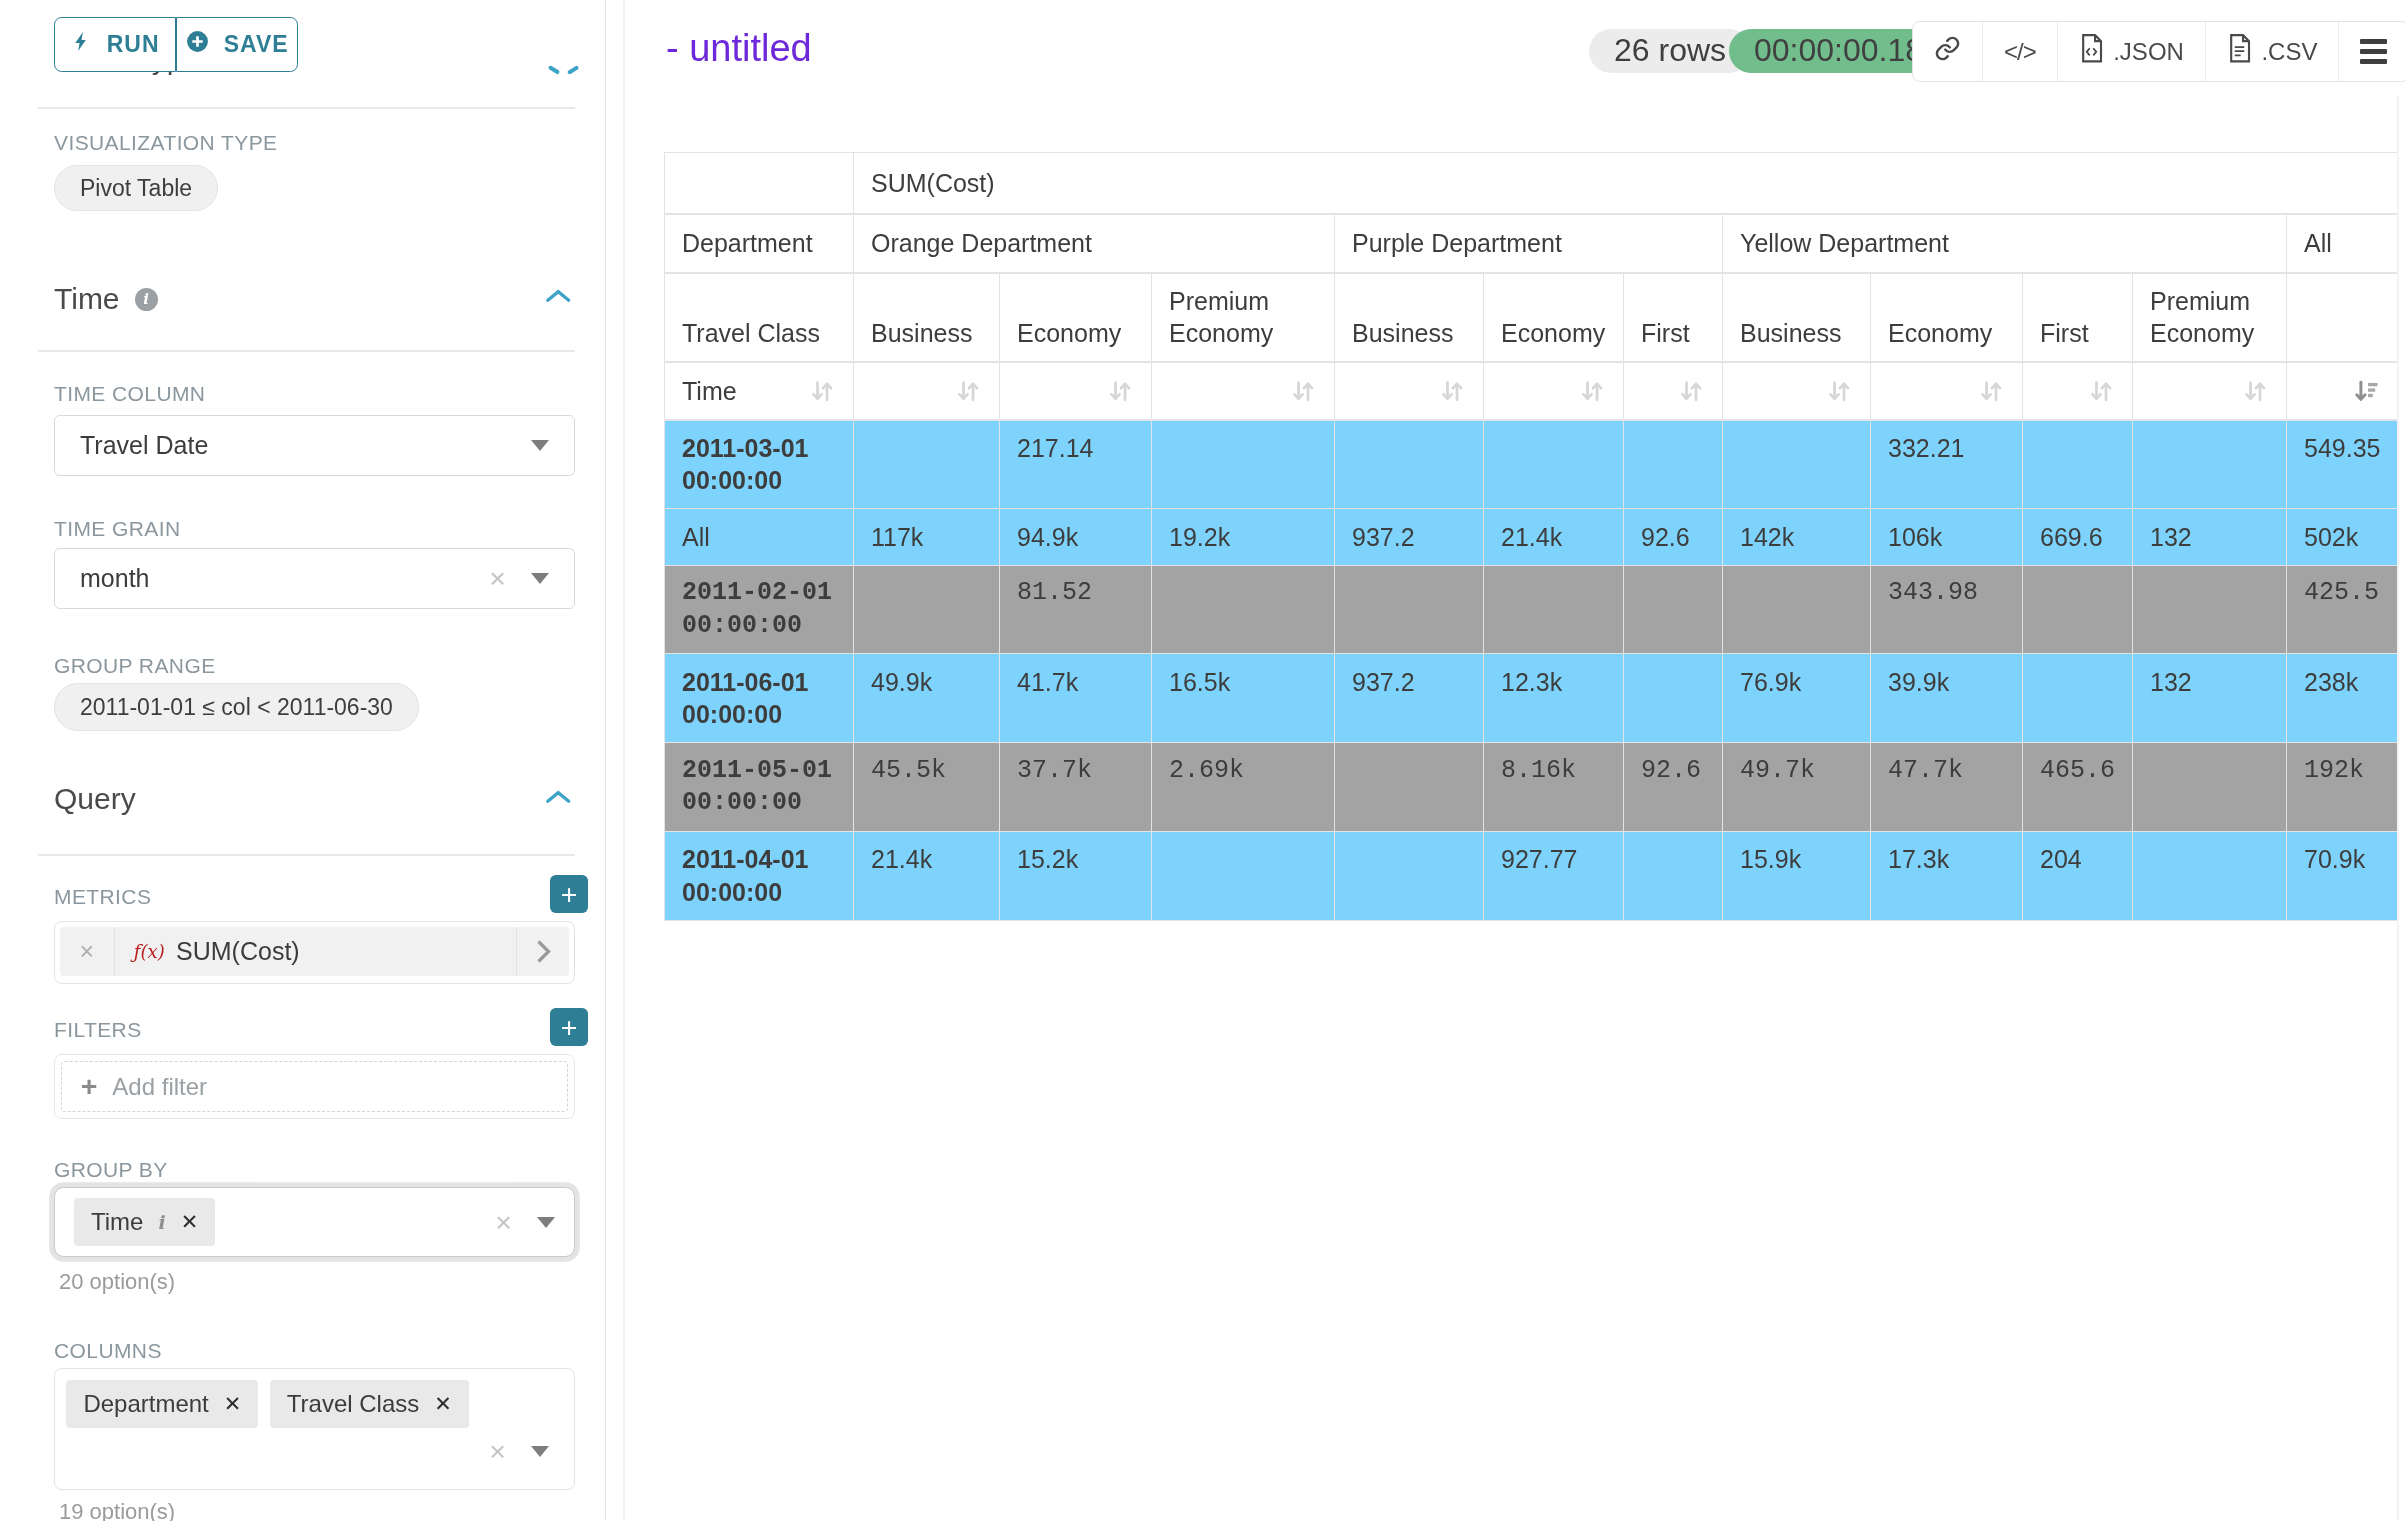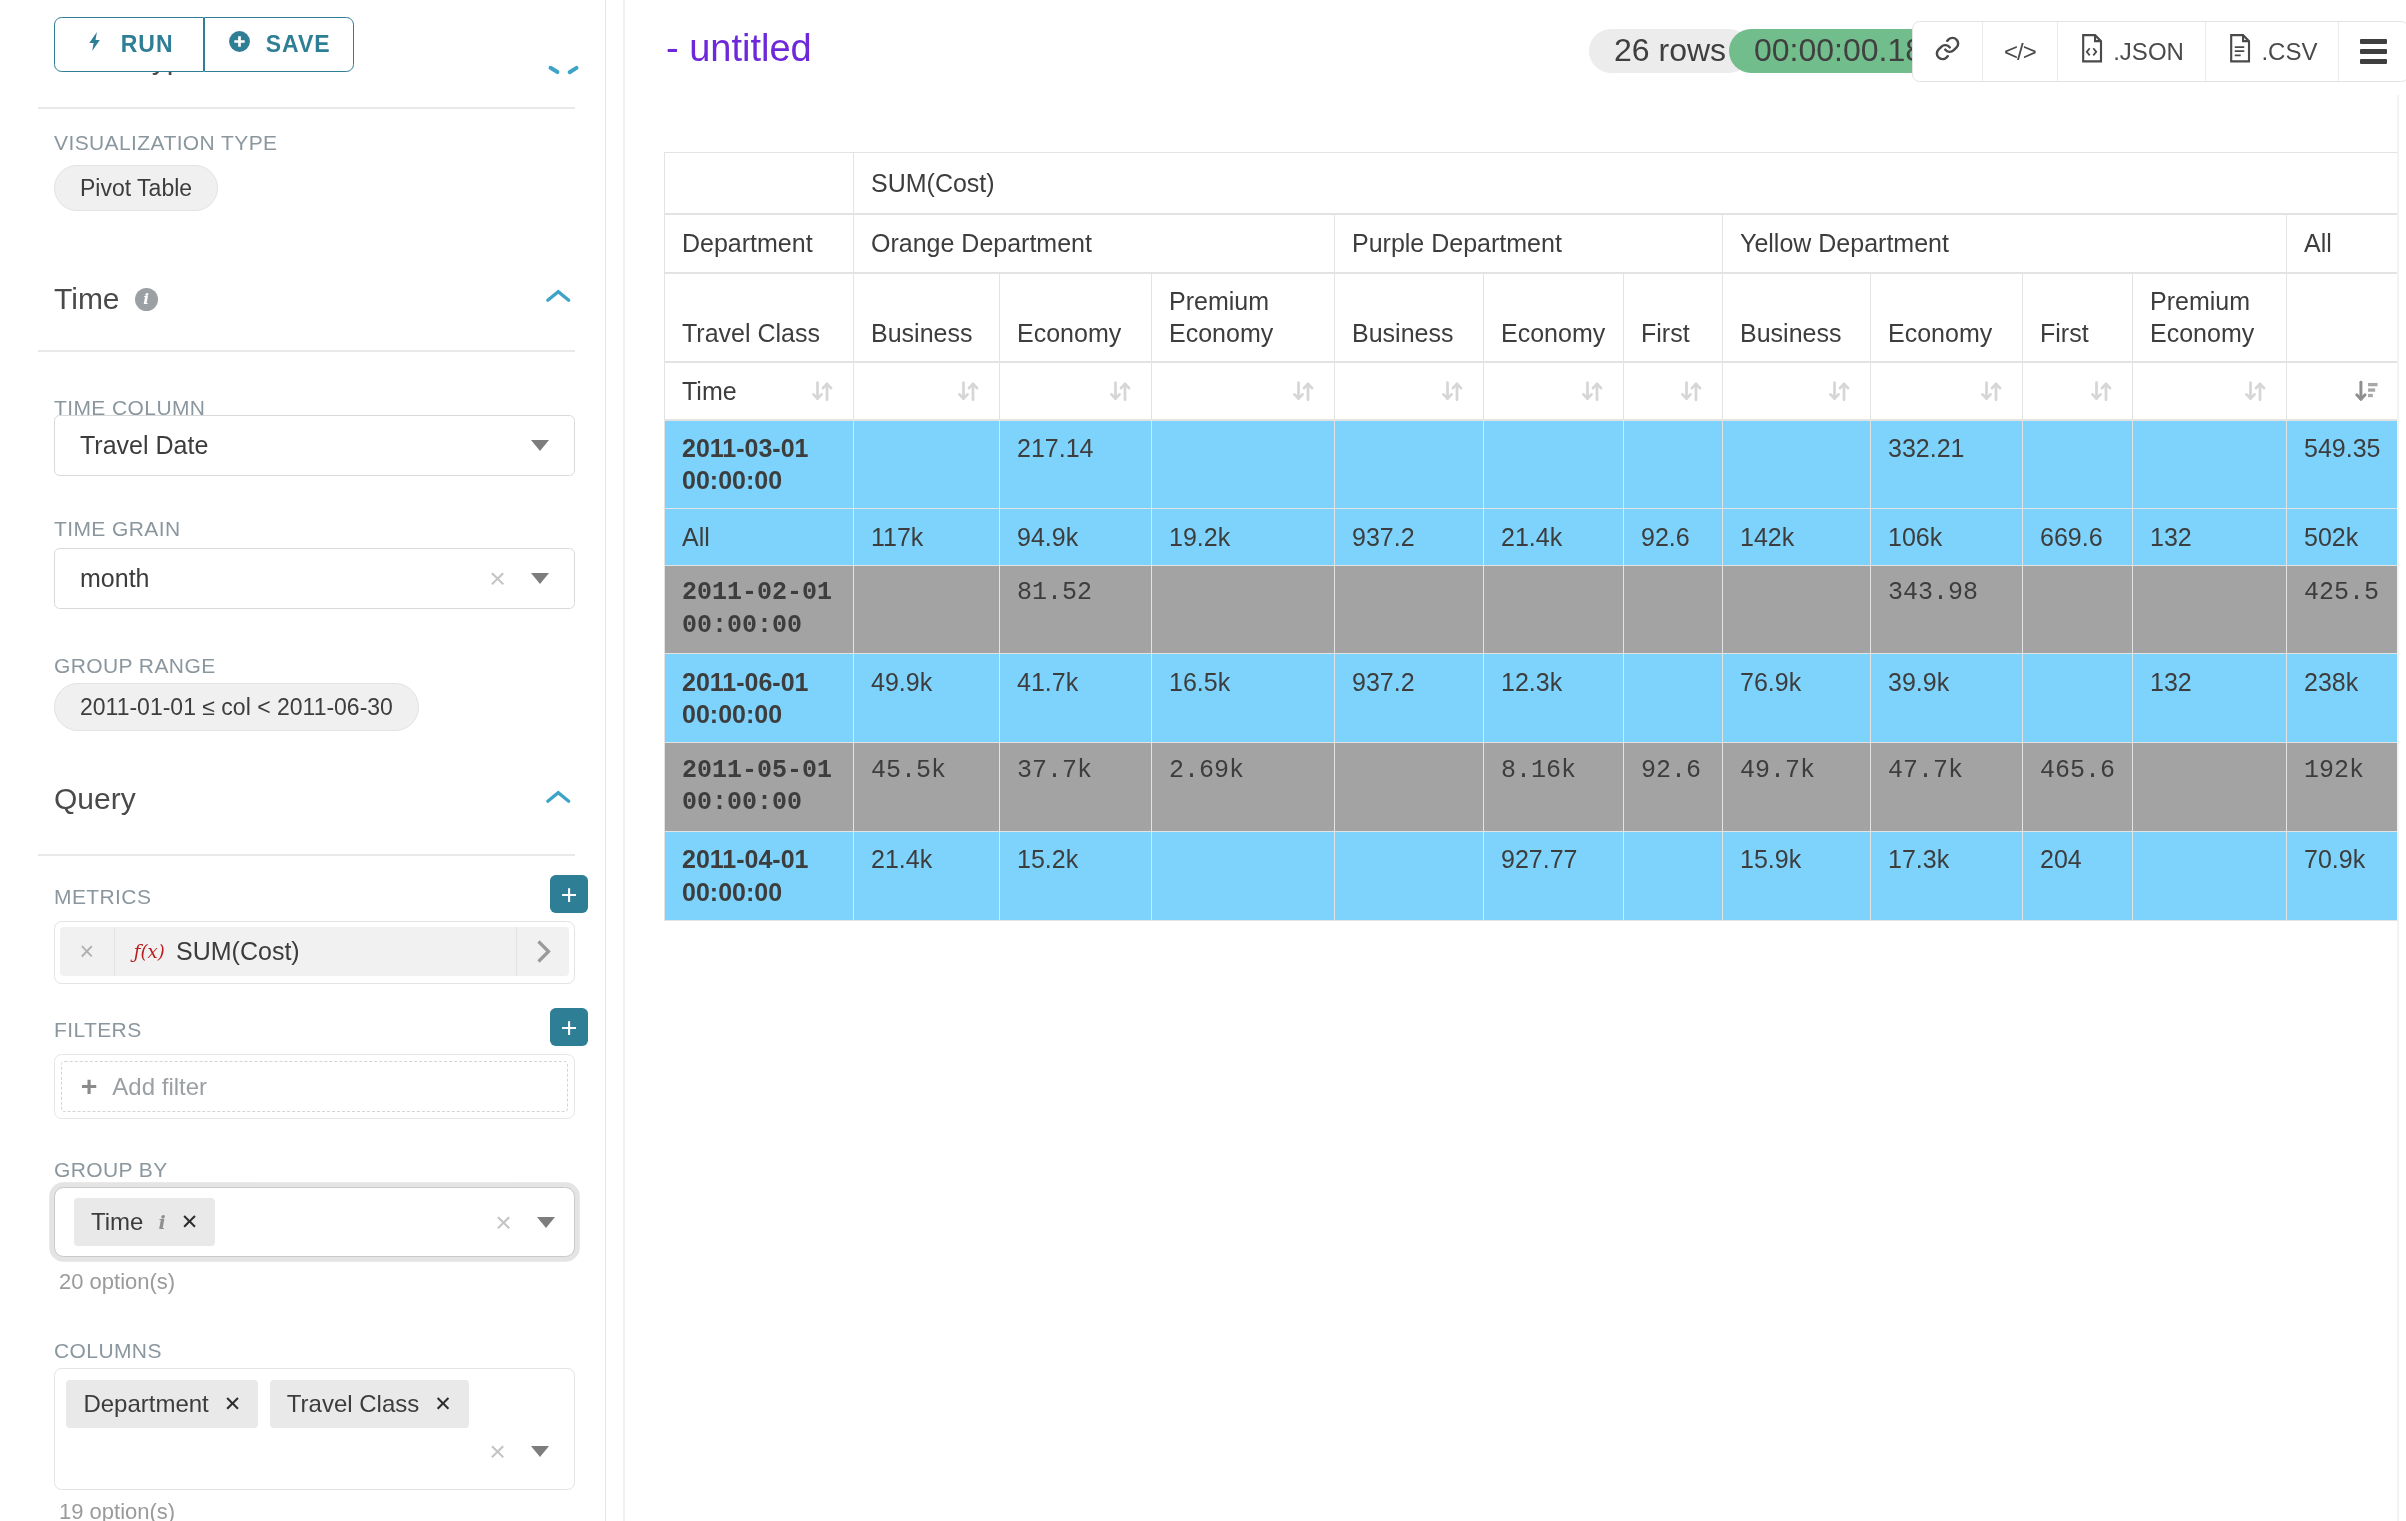--- a/index.html
+++ b/index.html
@@ -15,21 +15,21 @@
 
   .chart-type-heading { position:absolute; left:54px; top:42px; font-size:30px; color:#4a4a4a; font-weight:500; z-index:1; }
   .caret-stub { position:absolute; width:12.4px; height:3.8px; background:#3da4c7; z-index:3; border-radius:1.9px; }
   .caret-stub.l { left:548px; top:68px; transform:rotate(32deg); }
   .caret-stub.r { left:567px; top:68px; transform:rotate(-32deg); }
 
   .top-cover { position:absolute; left:0; top:0; width:100%; height:70px; background:#fff; z-index:2; }
   .btn-group { position:absolute; left:54px; top:17px; display:flex; z-index:3; }
   .btn {
     display:flex; align-items:center; justify-content:center; gap:13.3px;
-    height:55px; width:150px; background:#fff; border:1.9px solid #2e7e96; cursor:pointer;
+    height:55px; width:122px; background:#fff; border:1.9px solid #2e7e96; cursor:pointer;
     color:#2e7e96; font-size:23px; font-weight:700; letter-spacing:1px;
     font-family:"Liberation Sans","DejaVu Sans",sans-serif;
   }
   .btn.run { border-radius:7.6px 0 0 7.6px; border-right-width:1px; }
   .btn.save { border-radius:0 7.6px 7.6px 0; border-left-width:1px; }
 
   .divider { position:absolute; left:38px; width:537px; height:1.9px; background:#e9e9e9; }
   .d1 { top:107px; } .d2 { top:350px; } .d3 { top:854px; }
 
   .ctl-label { position:absolute; left:54px; font-size:21px; color:#8b979e; font-weight:500; letter-spacing:0.4px; }
@@ -46,21 +46,21 @@
             font-family:"DejaVu Serif",serif; }
   .collapse-caret { position:absolute; left:544px; width:28.5px; height:19px; }
 
   .select { position:absolute; left:54px; width:521px; height:61px; background:#fff; border:1.9px solid #d9d9d9;
             border-radius:5.7px; display:flex; align-items:center; padding:0 25px; font-size:25px; color:#3c3c3c; }
   .sel-1 { top:415px; } .sel-2 { top:548px; }
   .sel-right { margin-left:auto; display:flex; align-items:center; gap:25px; }
   .clear-x { font-size:28.5px; color:#c4c4c4; line-height:1; }
   .caret-down { width:0; height:0; border-left:9.5px solid transparent; border-right:9.5px solid transparent; border-top:11.4px solid #7d7d7d; }
 
-  .lbl-viz { top:131px; } .lbl-tc { top:396px; } .lbl-tg { top:517px; } .lbl-tr { top:654px; }
+  .lbl-viz { top:131px; } .lbl-tc { top:382px; } .lbl-tg { top:517px; } .lbl-tr { top:654px; }
   .lbl-metrics { top:885px; } .lbl-filters { top:1018px; } .lbl-groupby { top:1158px; } .lbl-columns { top:1339px; }
 
   .plus-btn { position:absolute; left:550px; width:38px; height:38px; border-radius:5.7px; background:#2e7e96;
               display:flex; align-items:center; justify-content:center; color:#fff; font-size:28.5px; font-weight:400; cursor:pointer; }
   .plus-metrics { top:875px; } .plus-filters { top:1008px; }
 
   .metric-box { position:absolute; left:54px; top:921px; width:521px; height:63px; border:1.9px solid #e3e3e3; border-radius:7.6px; padding:4.8px; background:#fff; }
   .metric-chip { display:flex; align-items:center; height:49px; background:#f1f1f1; border-radius:3.8px; overflow:hidden; }
   .metric-chip .zone-x { width:55px; display:flex; align-items:center; justify-content:center; color:#b0b0b0; font-size:25px; border-right:1.9px solid #e3e3e3; align-self:stretch; }
   .metric-chip .zone-txt { flex:1; display:flex; align-items:center; gap:11.4px; padding:0 19px; font-size:25px; color:#3c3c3c; }

